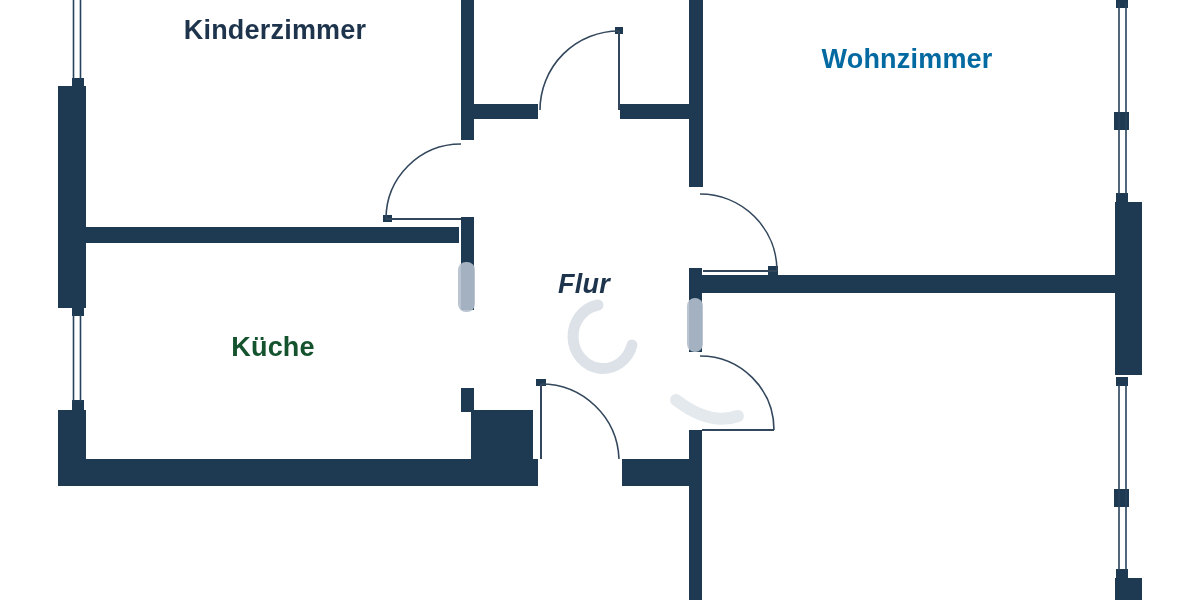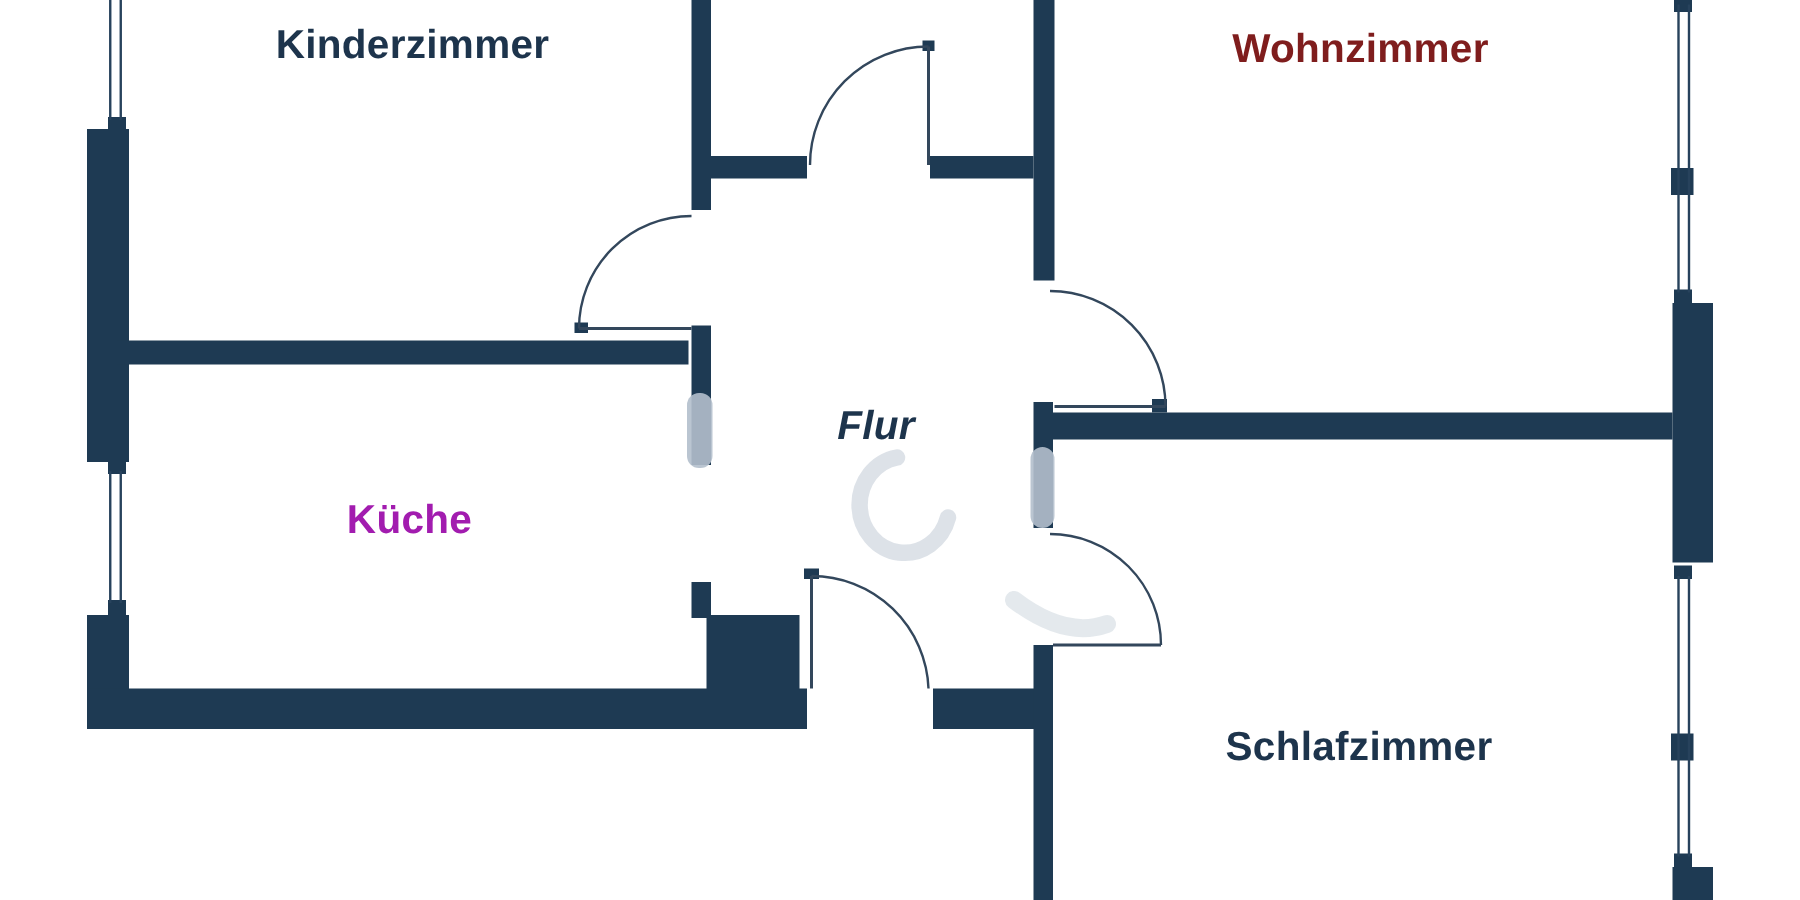--- a/index.html
+++ b/index.html
@@ -62,17 +62,16 @@
       <line x1="702" y1="430" x2="774" y2="430" stroke="#33475c" stroke-width="2"></line>
       <path d="M541,384 A78,78 0 0 1 619,459" fill="none" stroke="#33475c" stroke-width="1.6"></path>
       <line x1="541" y1="384" x2="541" y2="459" stroke="#33475c" stroke-width="2"></line>
       <rect x="458" y="262" width="17" height="50" rx="8" fill="#b3bfcc" opacity="0.9"></rect>
       <rect x="687" y="298" width="16" height="54" rx="8" fill="#b3bfcc" opacity="0.9"></rect>
       <path d="M598,305 a30,32 0 1 0 34,40" fill="none" stroke="#b3bfcc" stroke-width="11" stroke-linecap="round" opacity="0.45"></path>
       <path d="M676,400 q34,26 62,16" fill="none" stroke="#b3bfcc" stroke-width="12" stroke-linecap="round" opacity="0.35"></path>
     </svg>
 
   <div class="room-label" style="left: 275px; top: 30px; color: rgb(29, 52, 76);">Kinderzimmer</div>
-  <div class="room-label" style="left: 907px; top: 33px; color: #7f1d1d;">Wohnzimmer</div>
-  <div class="room-label" style="left: 273px; top: 347px; color: #a21caf;">Küche</div>
+  <div class="room-label" style="left: 907px; top: 59px; color: #0369a1;">Wohnzimmer</div>
+  <div class="room-label" style="left: 273px; top: 347px; color: #14532d;">Küche</div>
   <div class="room-label" style="left: 584px; top: 284px; color: rgb(29, 52, 76); font-style: italic;">Flur</div>
-  <div class="room-label" style="left: 906px; top: 498px; color: rgb(29, 52, 76);">Schlafzimmer</div>
 </div>
 
 </body></html>

